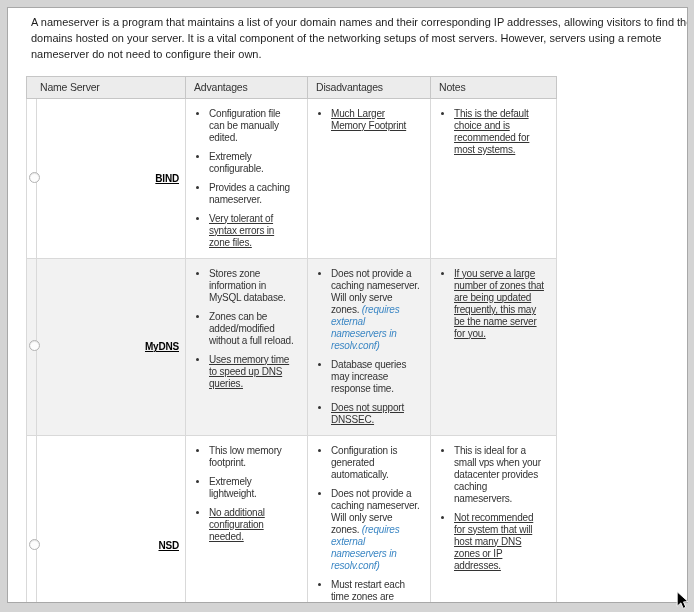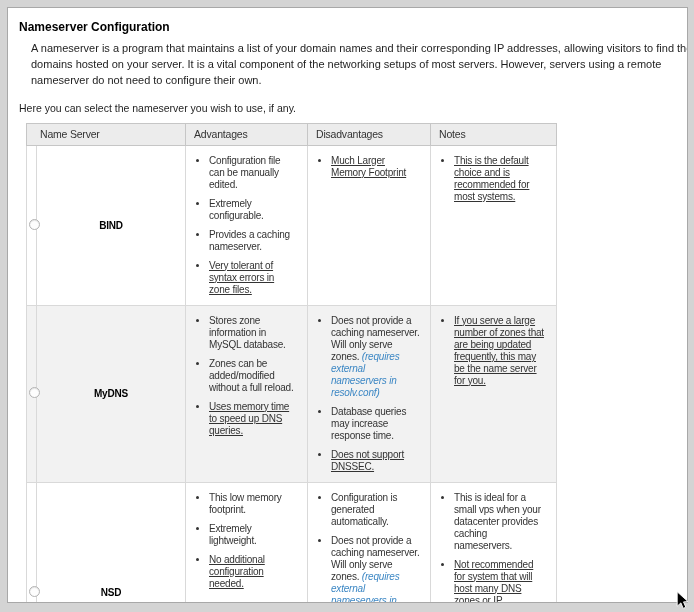--- a/index.html
+++ b/index.html
@@ -63,24 +63,25 @@
   }
   .ns-table tbody tr:nth-child(even) td{background:#f2f2f2;}
   td.radio-cell{
     width:10px;
     padding:0 0 0 2px;
     vertical-align:middle;
     border-right:none;
   }
   td.name-cell{
     vertical-align:middle;
-    text-align:center;
+    text-align:right;
     font-weight:bold;
     color:#000;
     border-left:1px solid #d9d9d9;
+    text-decoration:underline;
   }
   .ns-table ul{
     margin:4px;
     padding:0 0 0 13px;
   }
   .ns-table li{
     margin:0 0 7px 0;
     line-height:12px;
   }
   .ns-table li:last-child{margin-bottom:0;text-decoration:underline;}
@@ -108,23 +109,21 @@
   }
   
   tr.r0 td{height:116px;}
   tr.r1 td{height:128px;}
   tr.r2 td{height:170px;}
 </style>
 </head>
 <body>
 
 <div class="panel">
-  <div class="page-title">Nameserver Configuration</div>
   <div class="page-desc">A nameserver is a program that maintains a list of your domain names and their corresponding IP addresses, allowing visitors to find the domains hosted on your server. It is a vital component of the networking setups of most servers. However, servers using a remote nameserver do not need to configure their own.</div>
-  <div class="select-prompt">Here you can select the nameserver you wish to use, if any.</div>
 
   <table class="ns-table">
     <colgroup>
       <col style="width:10px">
       <col style="width:149px">
       <col style="width:122px">
       <col style="width:123px">
       <col style="width:126px">
     </colgroup>
     <thead>

